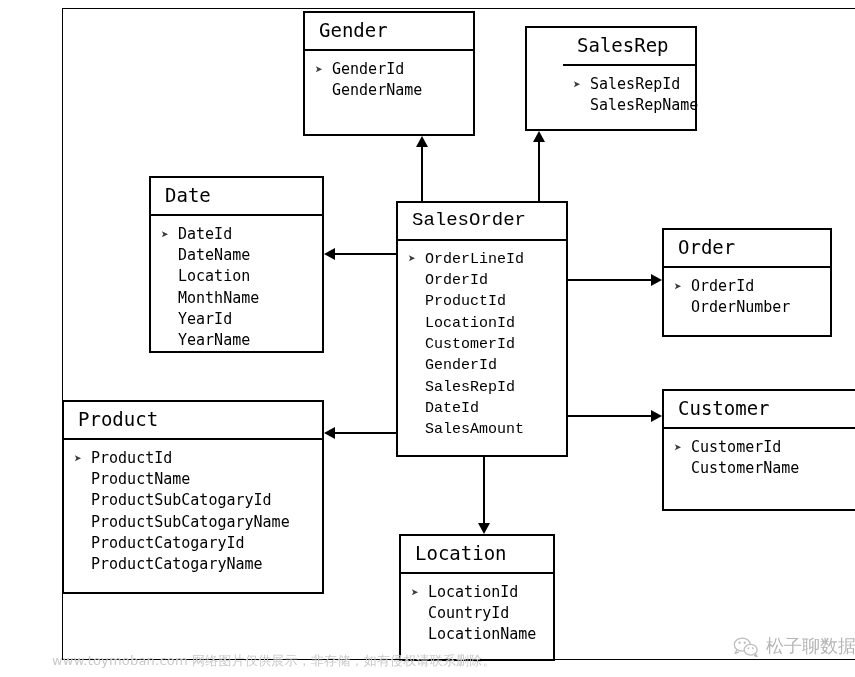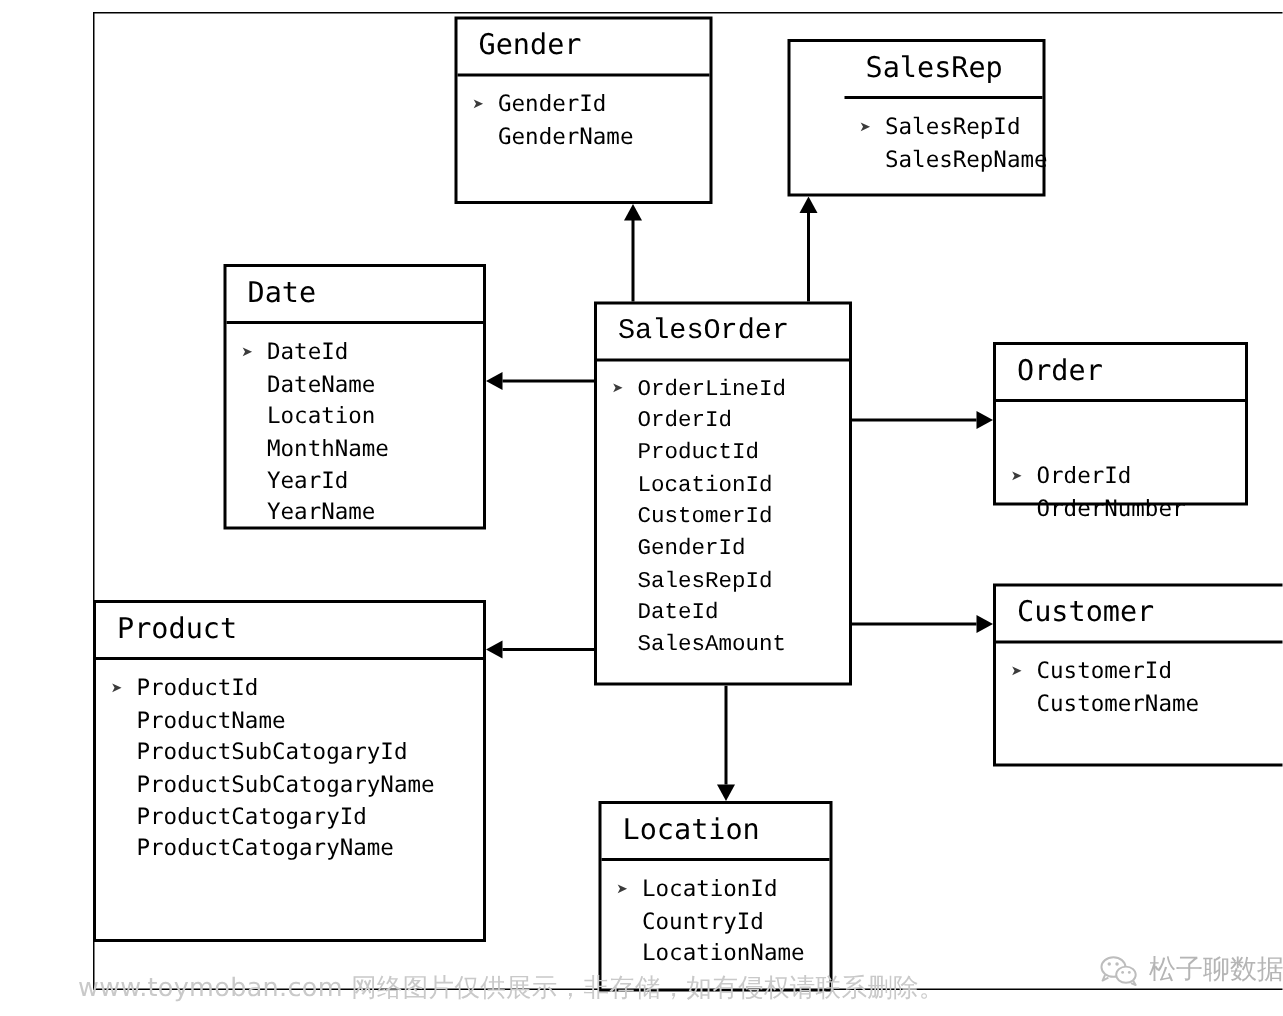--- a/index.html
+++ b/index.html
@@ -105,21 +105,21 @@
     border-right: 6px solid transparent;
     border-top: 11px solid #000000;
   }
 
   
   .watermark {
     position: absolute;
     left: 8px;
     bottom: 7px;
     font-family: "DejaVu Sans", "Liberation Sans", sans-serif;
-    font-size: 17px;
+    font-size: 13px;
     color: #c9c9c9;
     white-space: nowrap;
     letter-spacing: 0.2px;
   }
   
   .logo-badge {
     position: absolute;
     left: 689px;
     top: 620px;
     width: 152px;
@@ -262,21 +262,21 @@
         <span class="pk-marker"></span>
         <span class="field-name">DateId</span>
       </div>
       <div class="field-row">
         <span class="pk-marker"></span>
         <span class="field-name">SalesAmount</span>
       </div>
     </div>
   </div>
 
-  <div class="entity" style="left:618px; top:228px; width:170px; height:109px;gap:31px;">
+  <div class="entity" style="left:618px; top:228px; width:170px; height:109px;">
     <div class="entity-title">Order</div>
     <div class="entity-fields">
       <div class="field-row">
         <span class="pk-marker">➤</span>
         <span class="field-name">OrderId</span>
       </div>
       <div class="field-row">
         <span class="pk-marker"></span>
         <span class="field-name">OrderNumber</span>
       </div>
@@ -290,21 +290,21 @@
         <span class="pk-marker">➤</span>
         <span class="field-name">CustomerId</span>
       </div>
       <div class="field-row">
         <span class="pk-marker"></span>
         <span class="field-name">CustomerName</span>
       </div>
     </div>
   </div>
 
-  <div class="entity" style="left:18px; top:400px; width:262px; height:228px;">
+  <div class="entity" style="left:18px; top:400px; width:262px; height:194px;">
     <div class="entity-title">Product</div>
     <div class="entity-fields">
       <div class="field-row">
         <span class="pk-marker">➤</span>
         <span class="field-name">ProductId</span>
       </div>
       <div class="field-row">
         <span class="pk-marker"></span>
         <span class="field-name">ProductName</span>
       </div>

